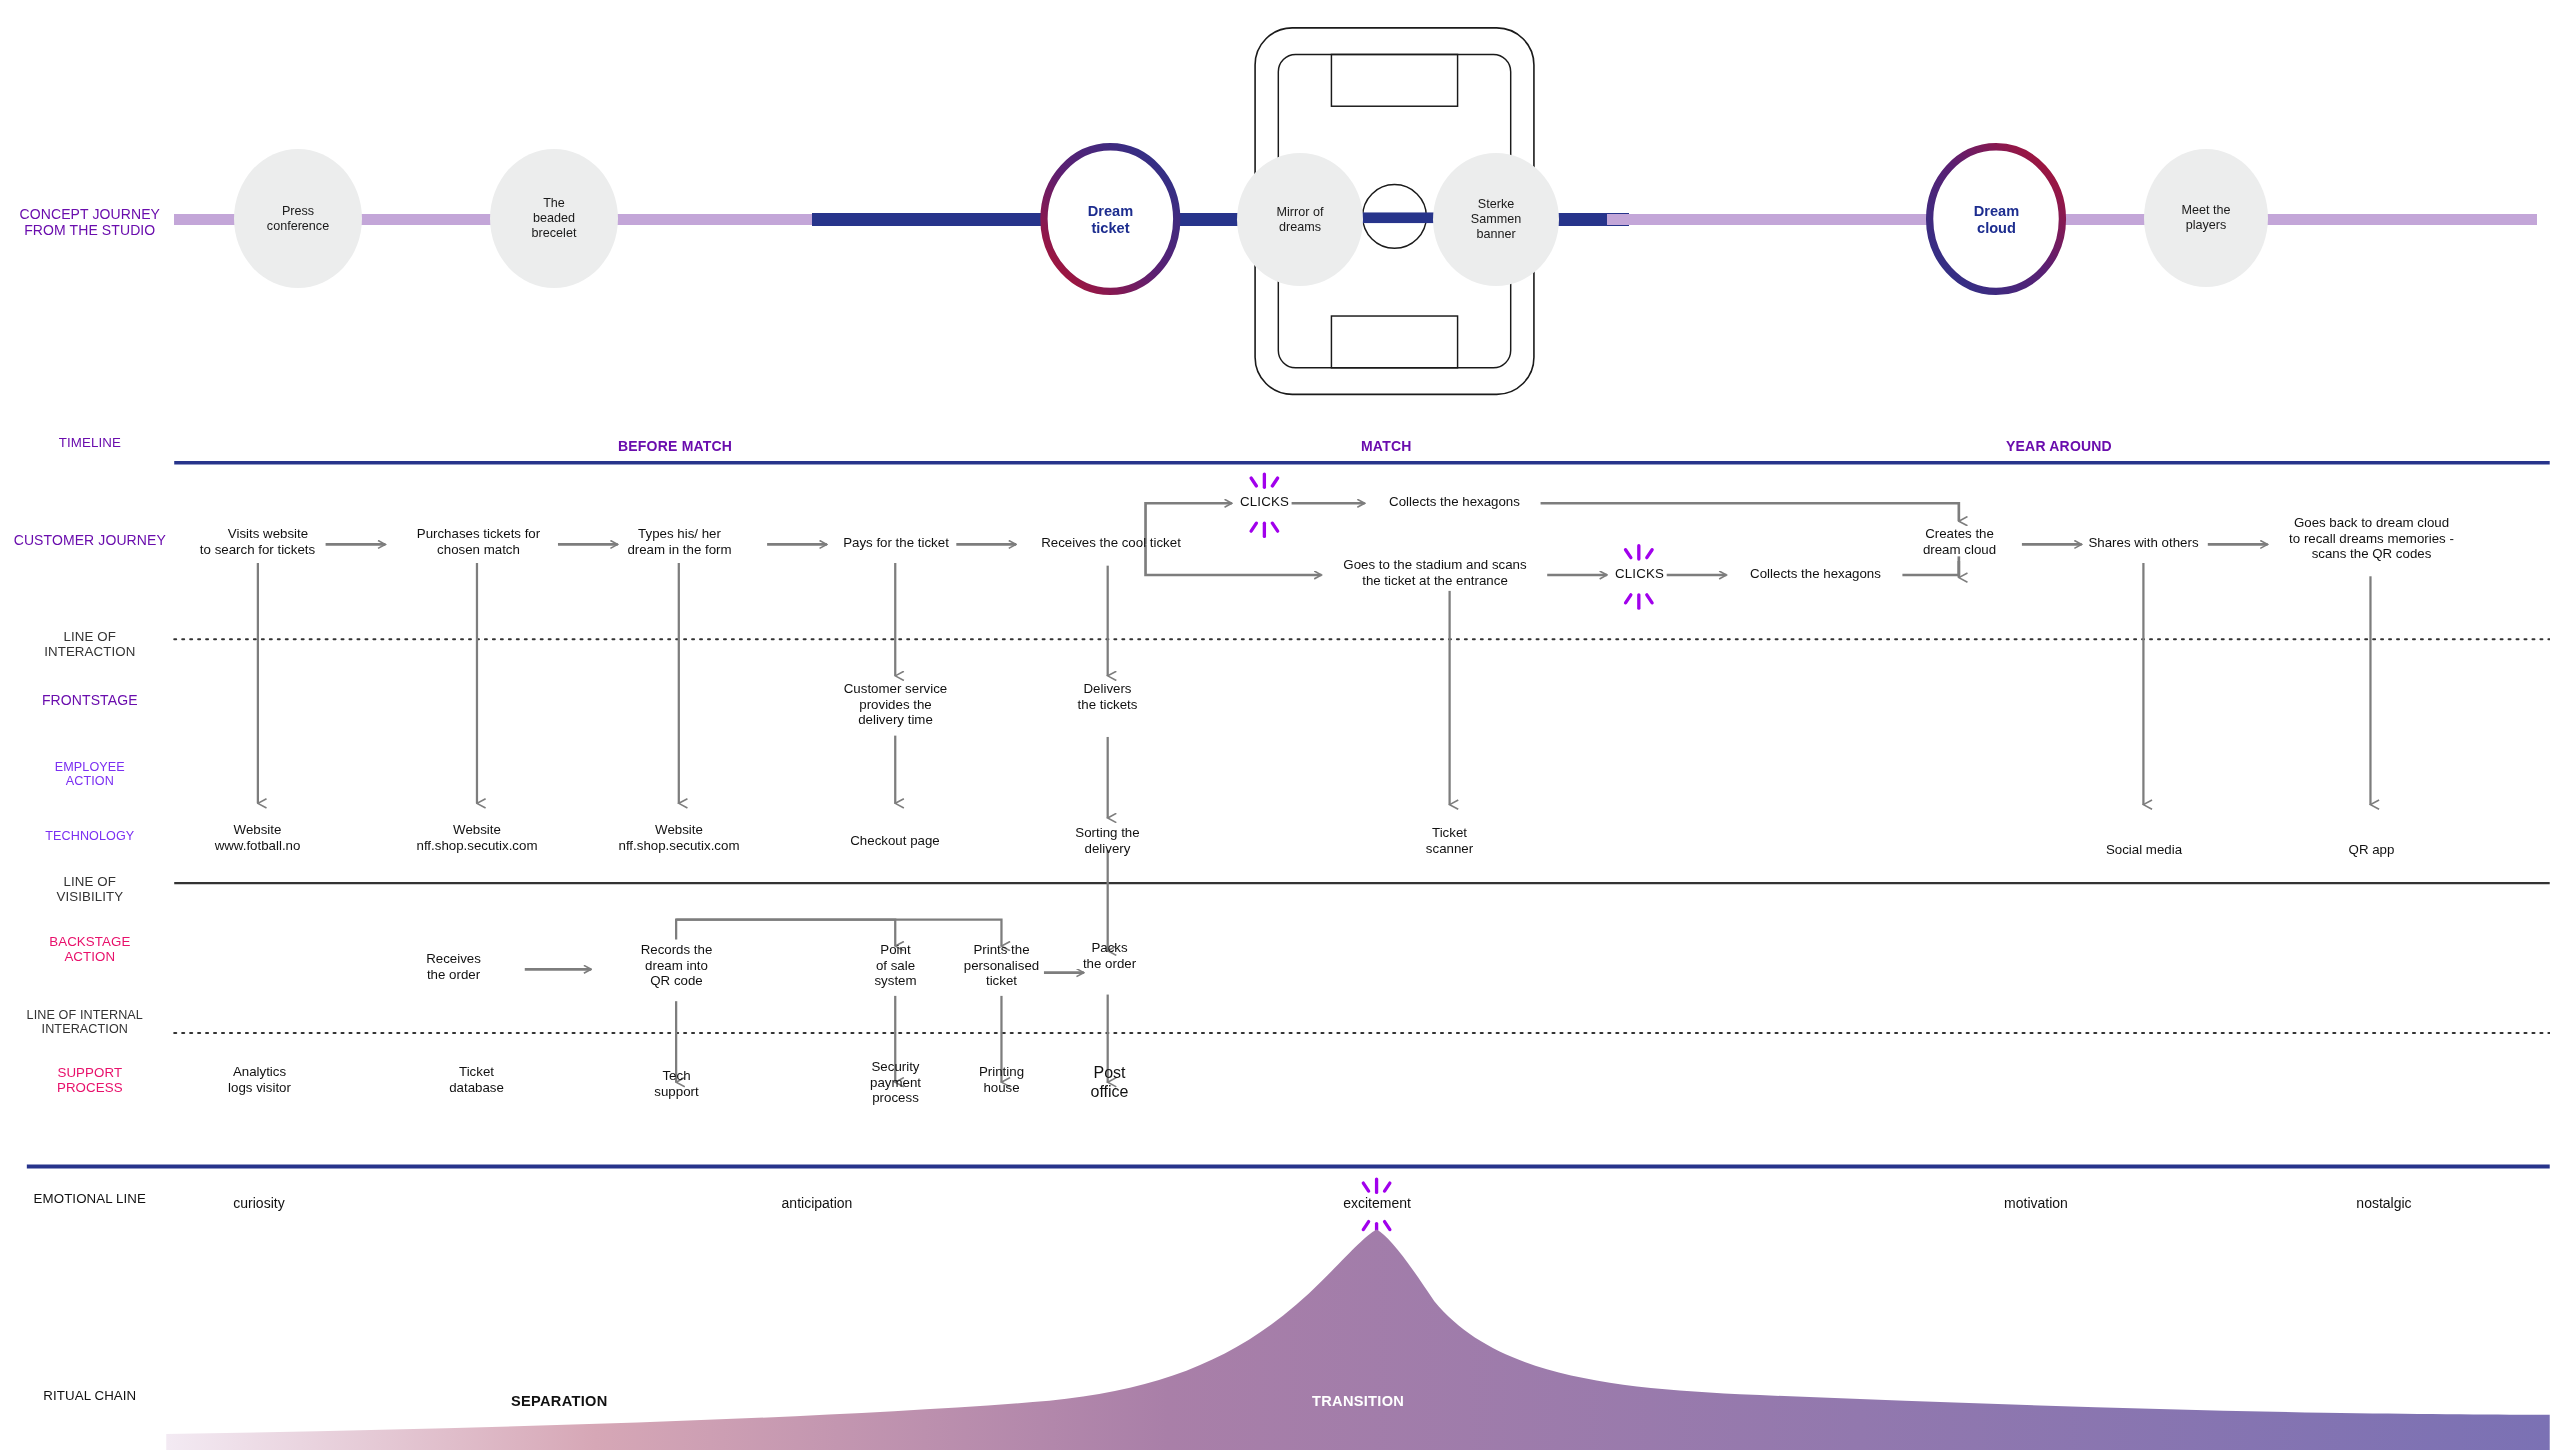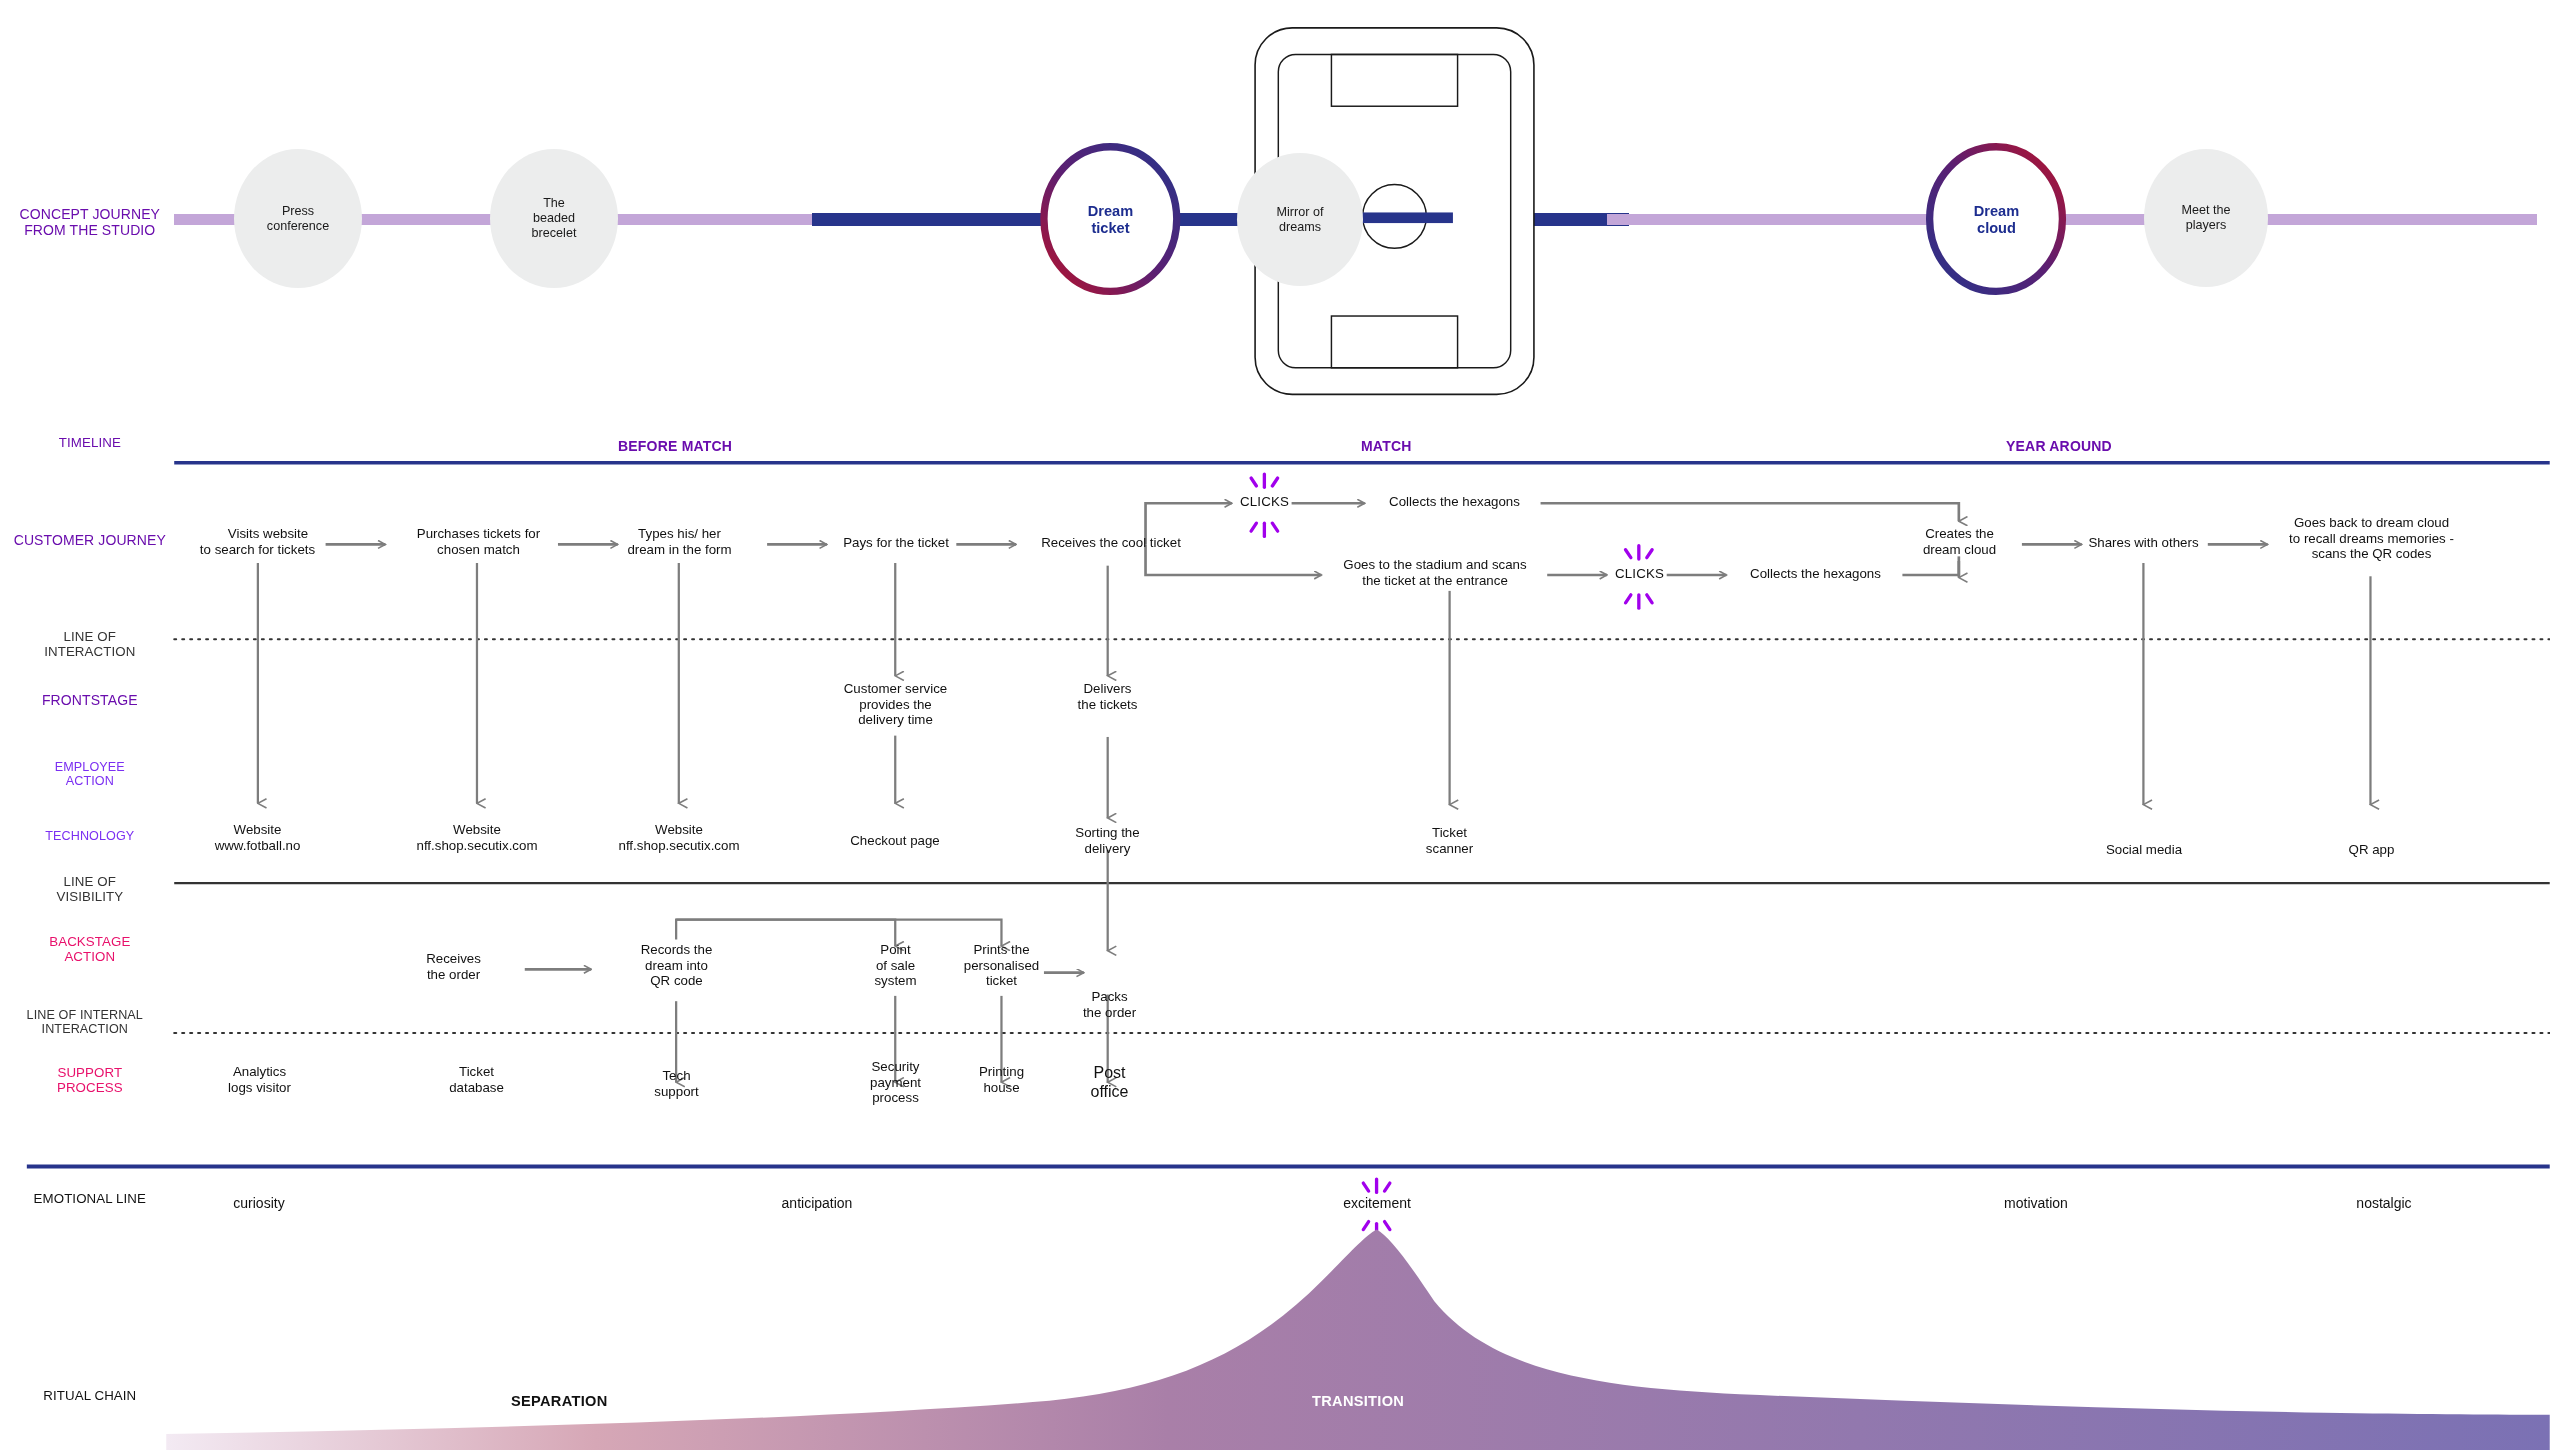--- a/index.html
+++ b/index.html
@@ -142,20 +142,25 @@
   <div class="ring-node" style="left:1044px;top:147px;width:133px;height:145px;font-size:14.6px;">
     <span style="white-space:pre-line;">Dream
 ticket</span>
   </div>
 
   <div class="ellipse-node" style="left:1237px;top:153px;width:126px;height:133px;font-size:12.6px;">
     <span style="white-space:pre-line;">Mirror of
 dreams</span>
   </div>
 
+  <div class="ellipse-node" style="left:1433px;top:153px;width:126px;height:133px;font-size:12.6px;">
+    <span style="white-space:pre-line;">Sterke
+Sammen
+banner</span>
+  </div>
 
   <div class="ring-node" style="left:1930px;top:147px;width:133px;height:145px;font-size:14.6px;">
     <span style="white-space:pre-line;">Dream
 cloud</span>
   </div>
 
   <div class="ellipse-node" style="left:2144px;top:149px;width:124px;height:138px;font-size:12.6px;">
     <span style="white-space:pre-line;">Meet the
 players</span>
   </div>
@@ -371,21 +376,21 @@
   <div class="node" style="left:829px;top:942px;width:133px;font-size:13.3px;">
     <span style="white-space:pre-line;">Point
 of sale
 system</span>
   </div>
   <div class="node" style="left:935px;top:942px;width:133px;font-size:13.3px;">
     <span style="white-space:pre-line;">Prints the
 personalised
 ticket</span>
   </div>
-  <div class="node" style="left:1043px;top:989px;width:133px;font-size:13.3px;">
+  <div class="node" style="left:1043px;top:940px;width:133px;font-size:13.3px;">
     <span style="white-space:pre-line;">Packs
 the order</span>
   </div>
 
   <div class="node" style="left:193px;top:1064px;width:133px;font-size:13.3px;">
     <span style="white-space:pre-line;">Analytics
 logs visitor</span>
   </div>
   <div class="node" style="left:410px;top:1064px;width:133px;font-size:13.3px;">
     <span style="white-space:pre-line;">Ticket

